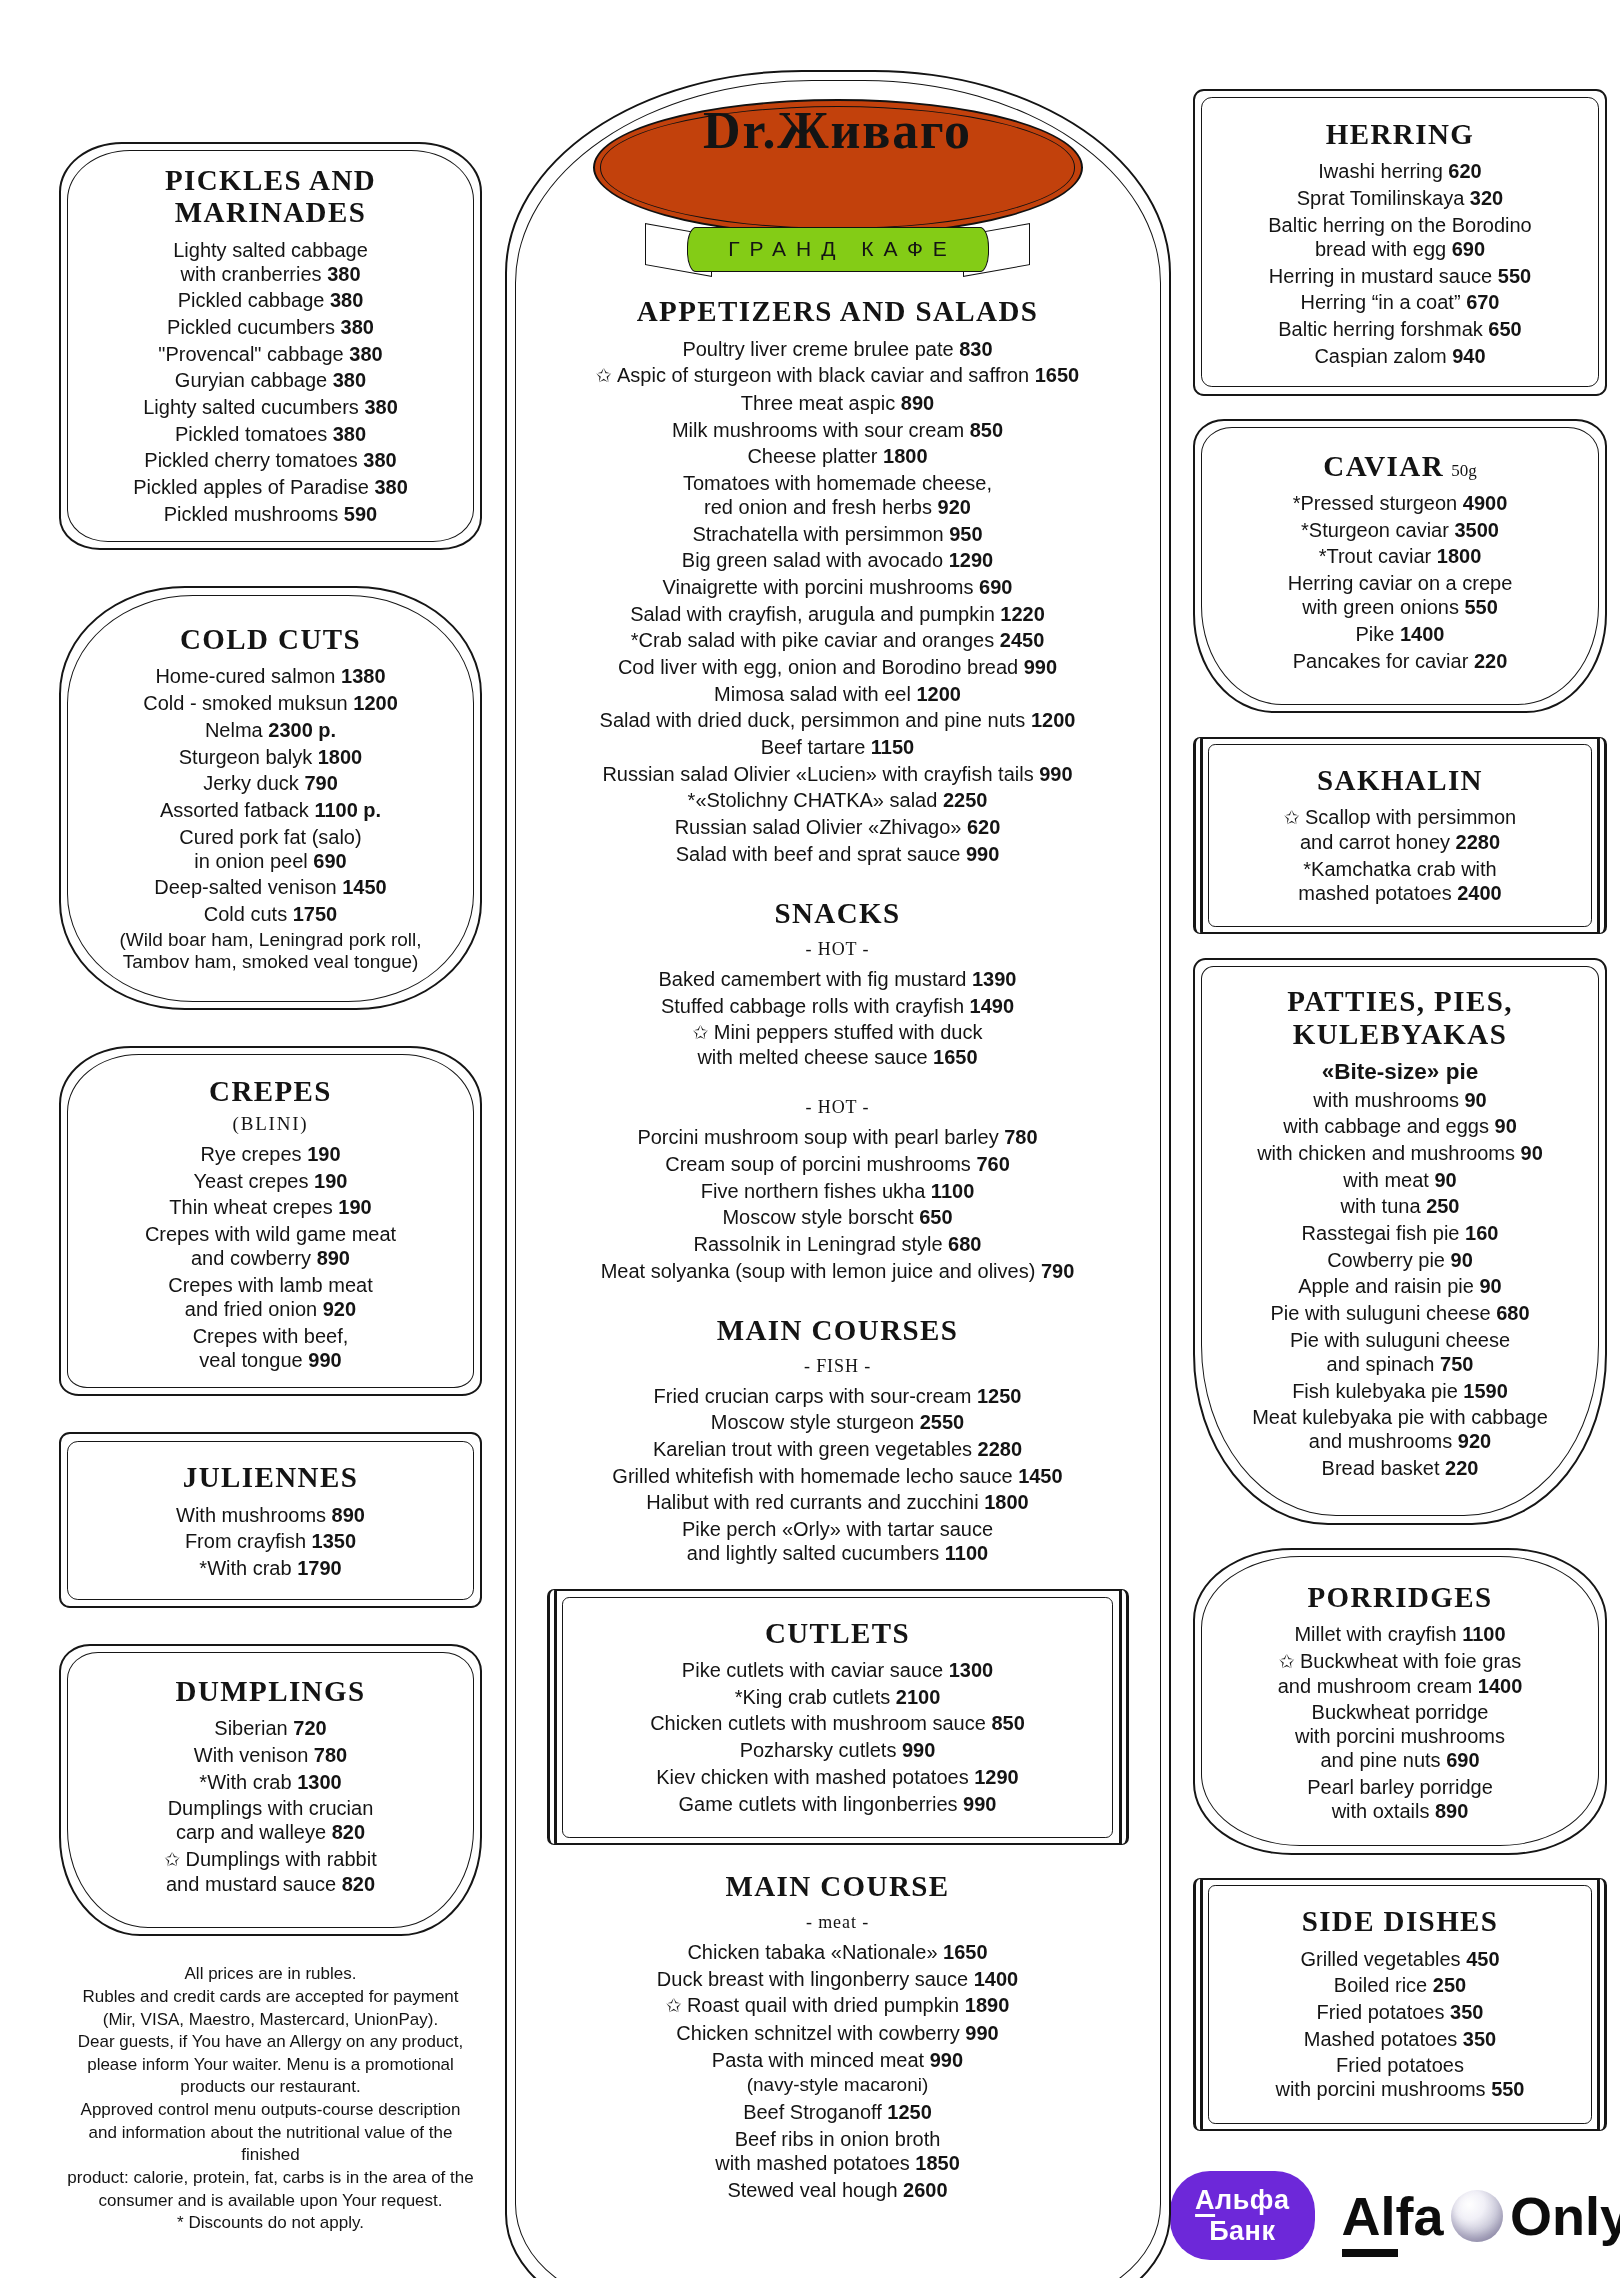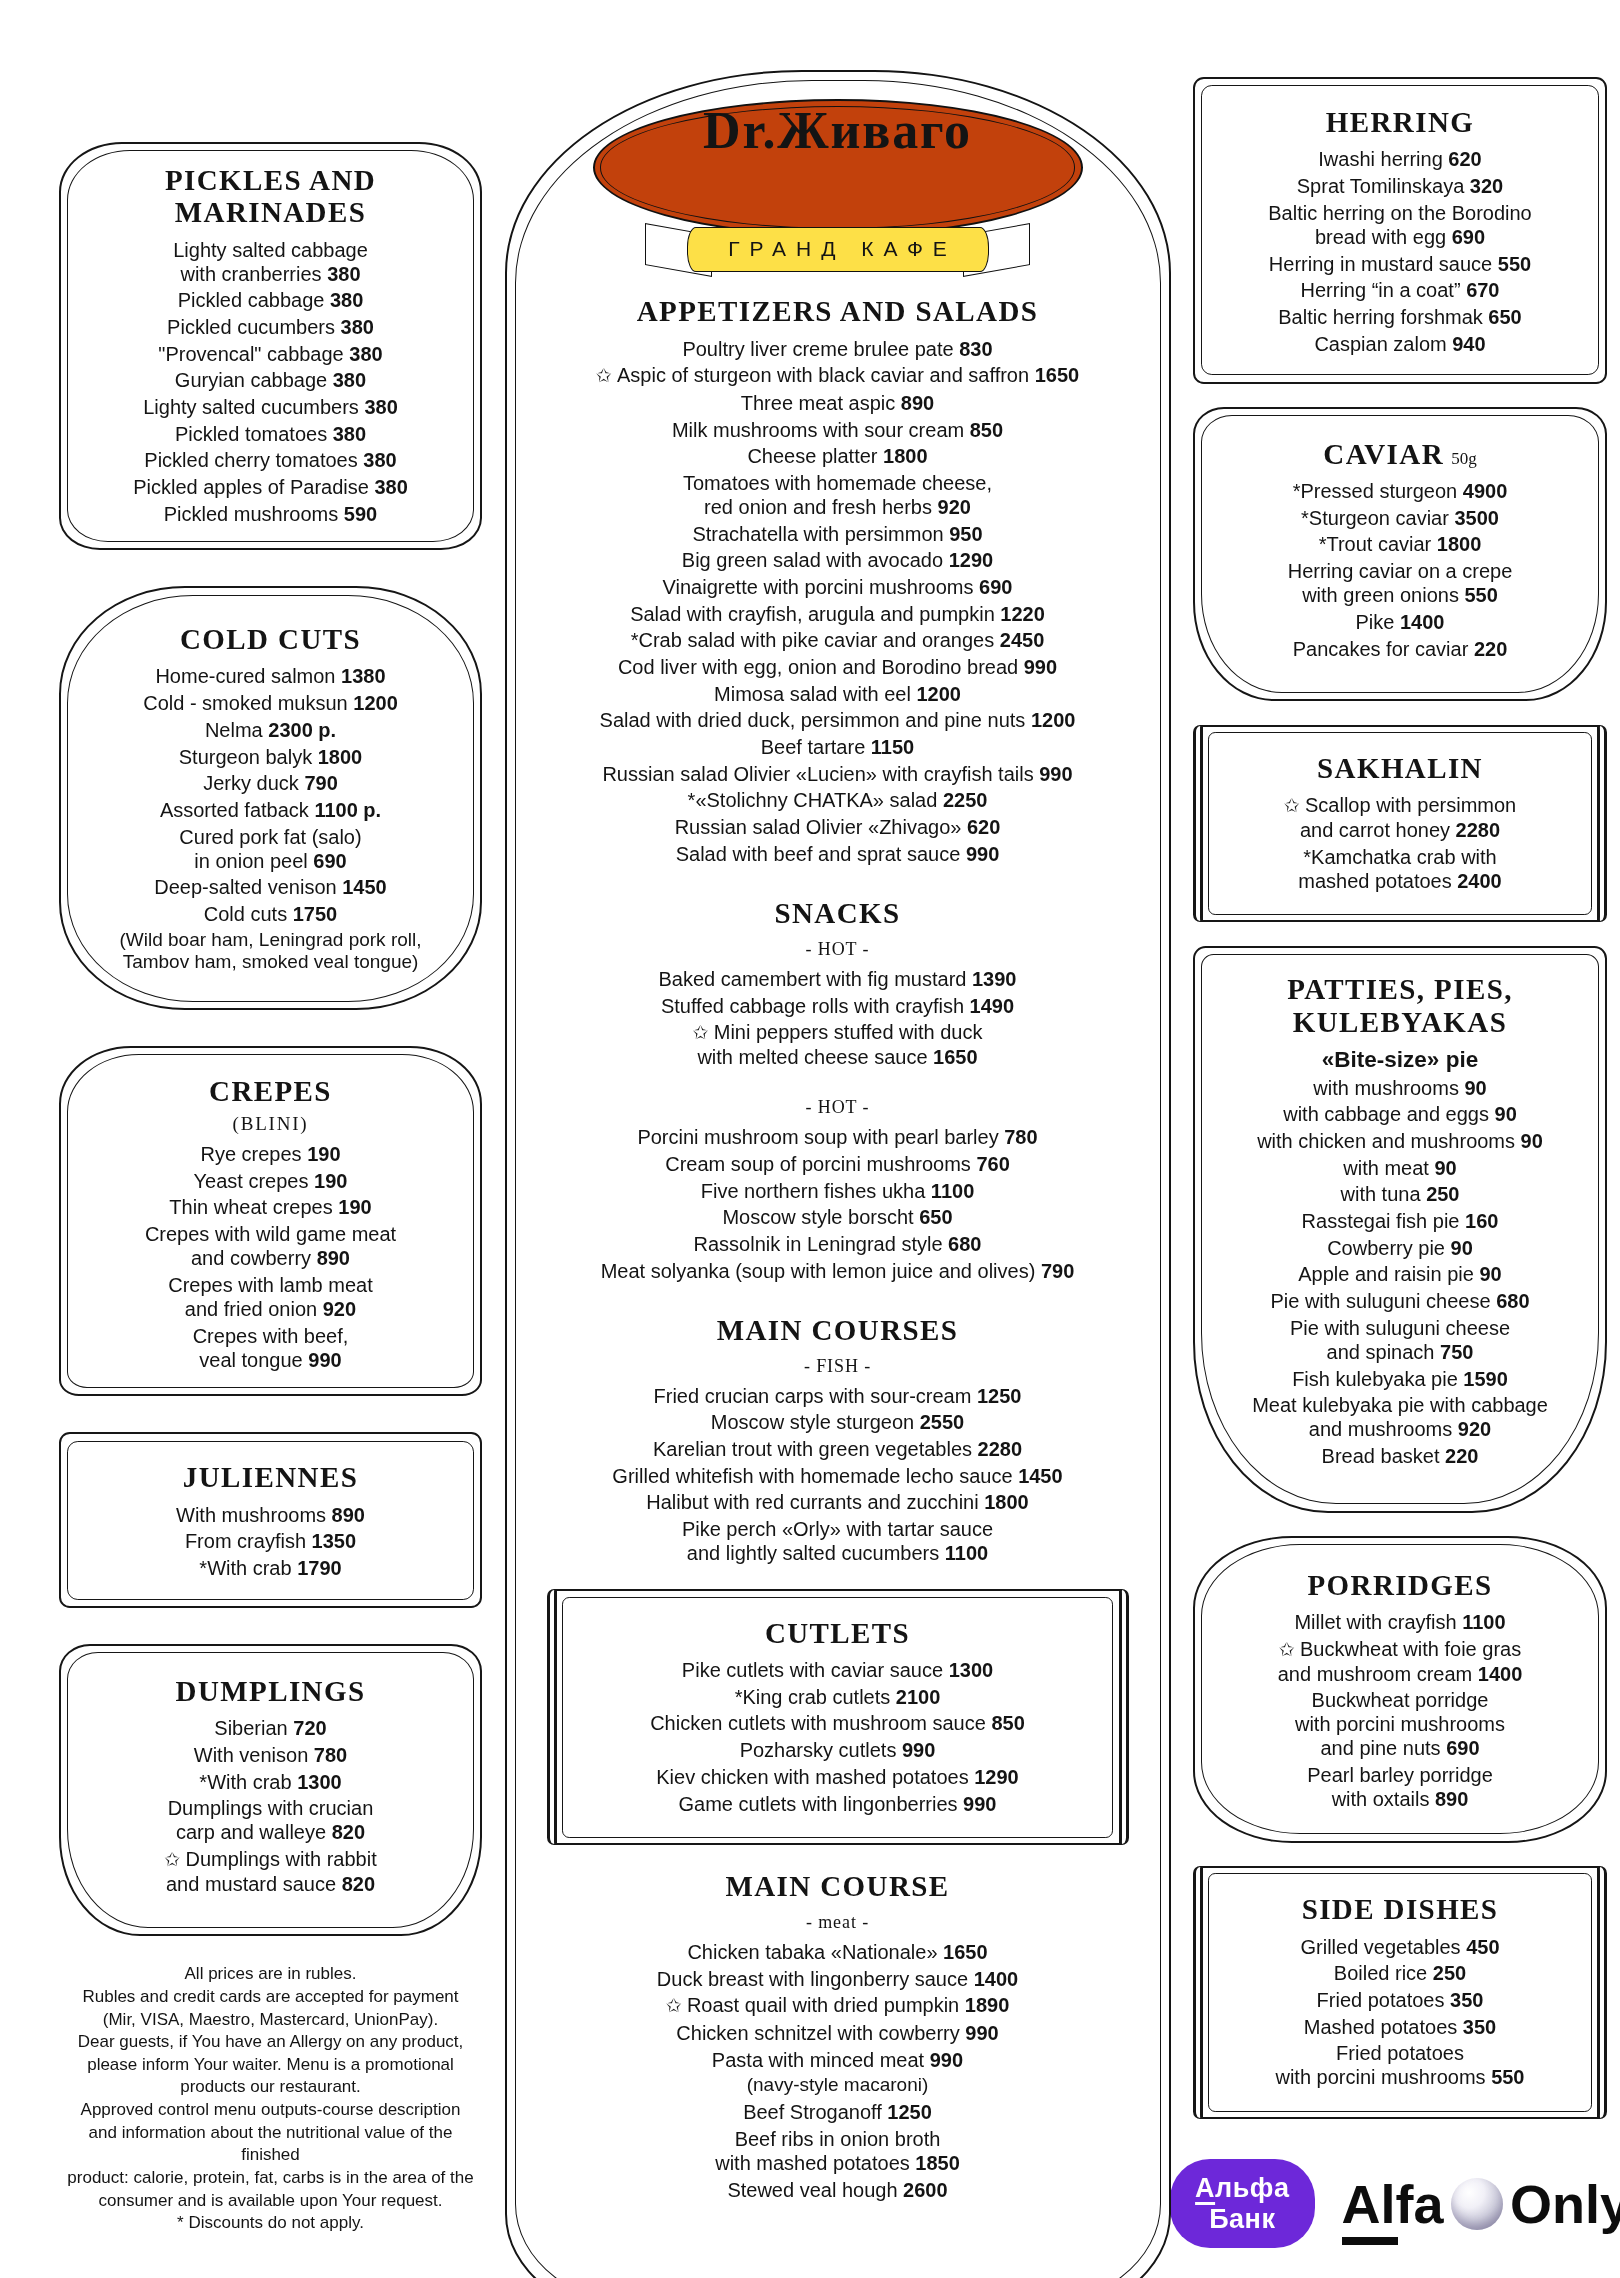--- a/index.html
+++ b/index.html
@@ -3,21 +3,21 @@
 <meta charset="utf-8">
 <style>
   html,body{margin:0;padding:0;background:#fff;}
   #page{position:relative;width:1620px;height:2278px;background:#fff;color:#141414;
         font-family:"Liberation Sans",sans-serif;box-sizing:border-box;
         display:grid;grid-template-columns:423px 666px 414px;column-gap:22.5px;
         padding-left:59px;align-items:start;overflow:hidden;}
   .col{min-width:0;}
   .col-left{padding-top:142px;}
   .col-center{padding-top:70px;}
-  .col-right{padding-top:77px;}
+  .col-right{padding-top:77px;margin-top:12px;}
   .sections>*+*{margin-top:36px;}
   .col-right .sections>*+*{margin-top:23.4px;}
   .col-center .sections>*+*{margin-top:18px;}
 
   
   .menu-box{position:relative;border:2px solid #161616;padding:16px 18px 20px;
             text-align:center;background:#fff;}
   .menu-box::before{content:"";position:absolute;inset:6.3px;border:1.4px solid #161616;
             border-radius:inherit;pointer-events:none;}
   .f-arch {border-radius:63px 63px 41px 41px / 50px 50px 32px 32px;}
@@ -53,21 +53,21 @@
   .logo-wrap{text-align:center;margin:5.4px 0 12.6px;}
   .logo-oval{width:486px;height:133px;margin:0 auto;border:2.7px solid #111;border-radius:50%;
       display:flex;align-items:flex-start;justify-content:center;position:relative;background:#c2410c;}
   .logo-oval::before{content:"";position:absolute;inset:5.4px;border:1.4px solid #111;border-radius:50%;}
   .logo-title{font-family:"Liberation Serif",serif;font-weight:700;font-size:52px;letter-spacing:1.8px;}
   .ribbon{position:relative;width:396px;height:52px;margin:-12.6px auto 0;}
   .ribbon::before,.ribbon::after{content:"";position:absolute;top:5.4px;width:65px;height:40px;
       background:#fff;border:1.8px solid #111;z-index:0;}
   .ribbon::before{left:5.4px;transform:skewY(10deg);}
   .ribbon::after{right:5.4px;transform:skewY(-10deg);}
-  .ribbon-band{position:absolute;left:47px;right:47px;top:3.6px;bottom:3.6px;z-index:1;background:#fde047;
+  .ribbon-band{position:absolute;left:47px;right:47px;top:3.6px;bottom:3.6px;z-index:1;background:#84cc16;
       border:1.8px solid #111;border-radius:9px/20px;display:flex;align-items:center;justify-content:center;
       font-size:21px;letter-spacing:10px;padding-left:10px;}
 
   .legal{margin-top:27px;font-size:17px;line-height:1.33;text-align:center;white-space:pre-line;}
 
   .footer-right{margin-top:40px;text-align:center;}
   .alfa-row{display:flex;align-items:center;justify-content:center;gap:27px;}
   .alfa-badge{background:#6d28d9;color:#fff;font-weight:700;font-size:27px;
       padding:13.5px 25px;border-radius:40px;letter-spacing:0.5px;}
   .alfa-badge::first-letter{text-decoration:underline;text-decoration-thickness:2.7px;text-underline-offset:4.5px;}

